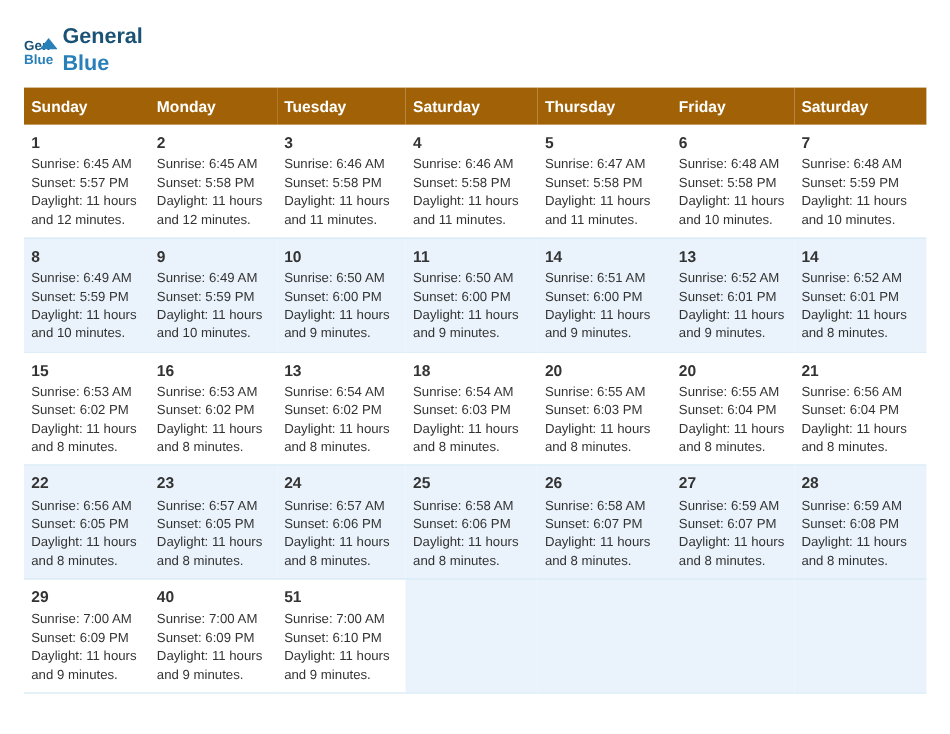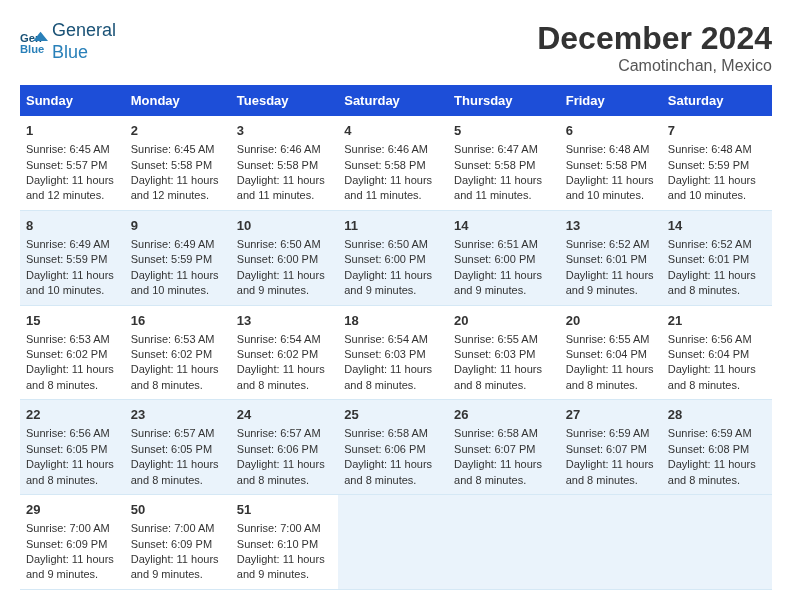--- a/index.html
+++ b/index.html
@@ -16,21 +16,21 @@
       align-items: flex-start;
       margin-bottom: 10px;
     }
     .logo {
       display: flex;
       align-items: center;
       gap: 4px;
     }
     .logo-text {
       font-size: 18px;
-      font-weight: normal;
+      font-weight: bold;
       color: #333;
       line-height: 1.2;
     }
     .logo-text span {
       color: #1a5276;
     }
     .logo-icon {
       width: 28px;
       height: 28px;
     }
@@ -45,21 +45,21 @@
     .subtitle {
       font-size: 16px;
       color: #555;
     }
     table {
       width: 100%;
       border-collapse: collapse;
       font-size: 11px;
     }
     thead tr th {
-      background-color: #1d4ed8;
+      background-color: #a16207;
       color: #fff;
       text-align: left;
       padding: 8px 6px;
       font-size: 13px;
       font-weight: bold;
     }
     tbody tr {
       vertical-align: top;
     }
     tbody tr:nth-child(odd) {
@@ -95,24 +95,20 @@
       <polygon points="22,4 30,14 14,14" fill="#2980b9"></polygon>
       <text x="0" y="27" font-size="12" font-weight="bold" fill="#2980b9">Blue</text>
     </svg>
     <div>
       <div class="logo-text">
         <span>General</span><br>
         <span style="color:#2980b9;">Blue</span>
       </div>
     </div>
   </div>
-  <div class="title-section">
-    <div class="main-title">December 2024</div>
-    <div class="subtitle">Camotinchan, Mexico</div>
-  </div>
 </div>
 
 <table>
   <thead>
     <tr>
 
     <th>Sunday</th>
         <th>Monday</th>
         <th>Tuesday</th>
         <th>Saturday</th>
@@ -299,21 +295,21 @@
         </td>
       </tr>
       <tr>
         <td>
           <span class="day-num">29</span>
           <div>Sunrise: 7:00 AM</div>
           <div>Sunset: 6:09 PM</div>
           <div>Daylight: 11 hours and 9 minutes.</div>
         </td>
         <td>
-          <span class="day-num">50</span>
+          <span class="day-num">40</span>
           <div>Sunrise: 7:00 AM</div>
           <div>Sunset: 6:09 PM</div>
           <div>Daylight: 11 hours and 9 minutes.</div>
         </td>
         <td>
           <span class="day-num">51</span>
           <div>Sunrise: 7:00 AM</div>
           <div>Sunset: 6:10 PM</div>
           <div>Daylight: 11 hours and 9 minutes.</div>
         </td>

